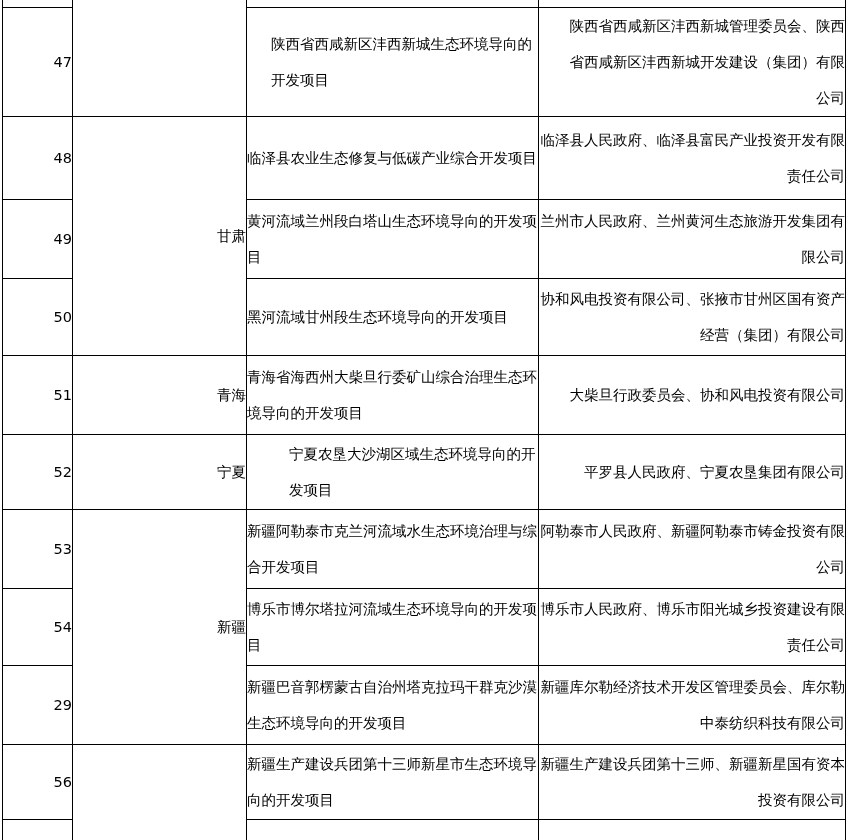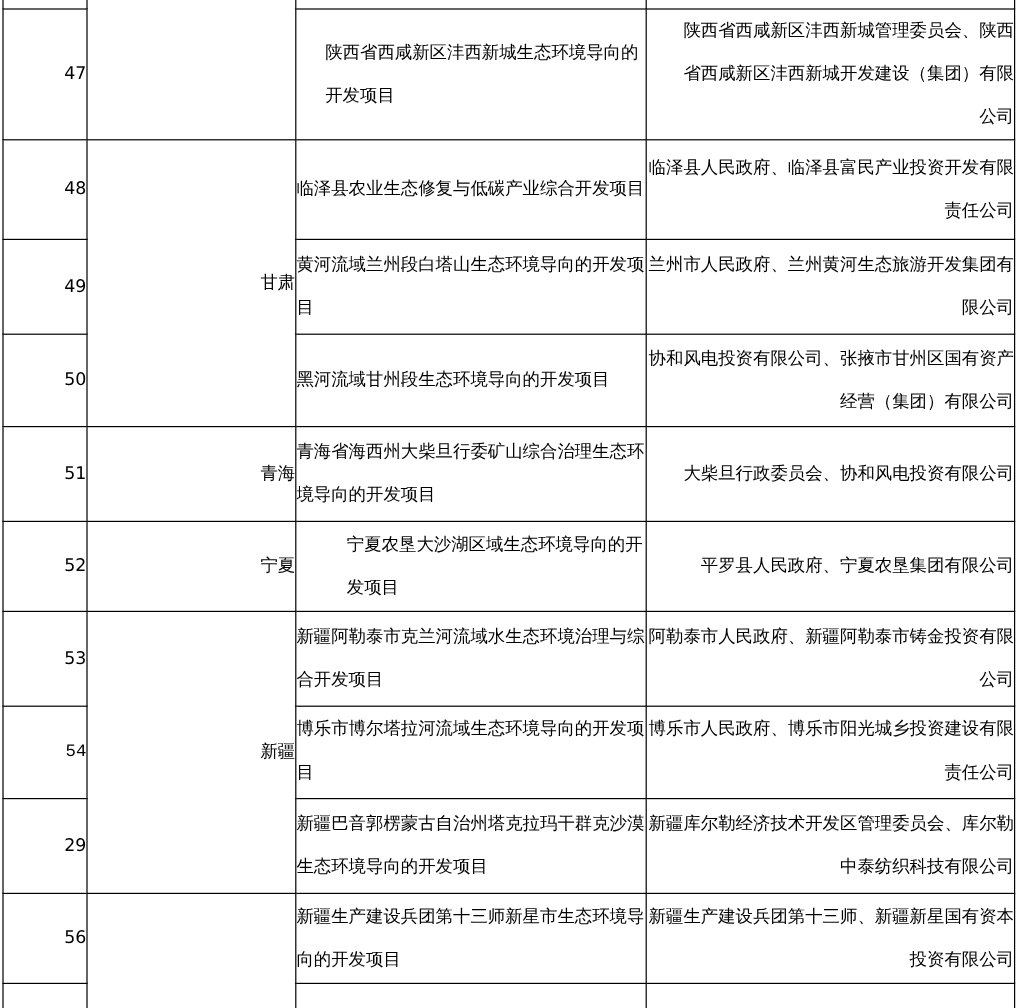--- a/index.html
+++ b/index.html
@@ -44,21 +44,21 @@
   tr.partial-top td    { height: 7px;  border-top: none; }
   tr.partial-bottom td { height: 20px; border-bottom: none; }
 
   tr.h47 td { height: 108px; padding-left: 24px; }
   tr.h48 td { height: 82px; margin-left: 40px; }
   tr.h49 td { height: 78px; }
   tr.h50 td { height: 76px; }
   tr.h51 td { height: 78px; }
   tr.h52 td { height: 74px; padding-left: 42px; }
   tr.h53 td { height: 78px; }
-  tr.h54 td { height: 76px; font-family: Liberation Mono, monospace; }
+  tr.h54 td { height: 76px; }
   tr.h55 td { height: 78px; }
   tr.h56 td { height: 74px; }
 </style>
 </head>
 <body>
 
 <table class="eod-table">
   <colgroup>
     <col class="c-num">
     <col class="c-prov">

